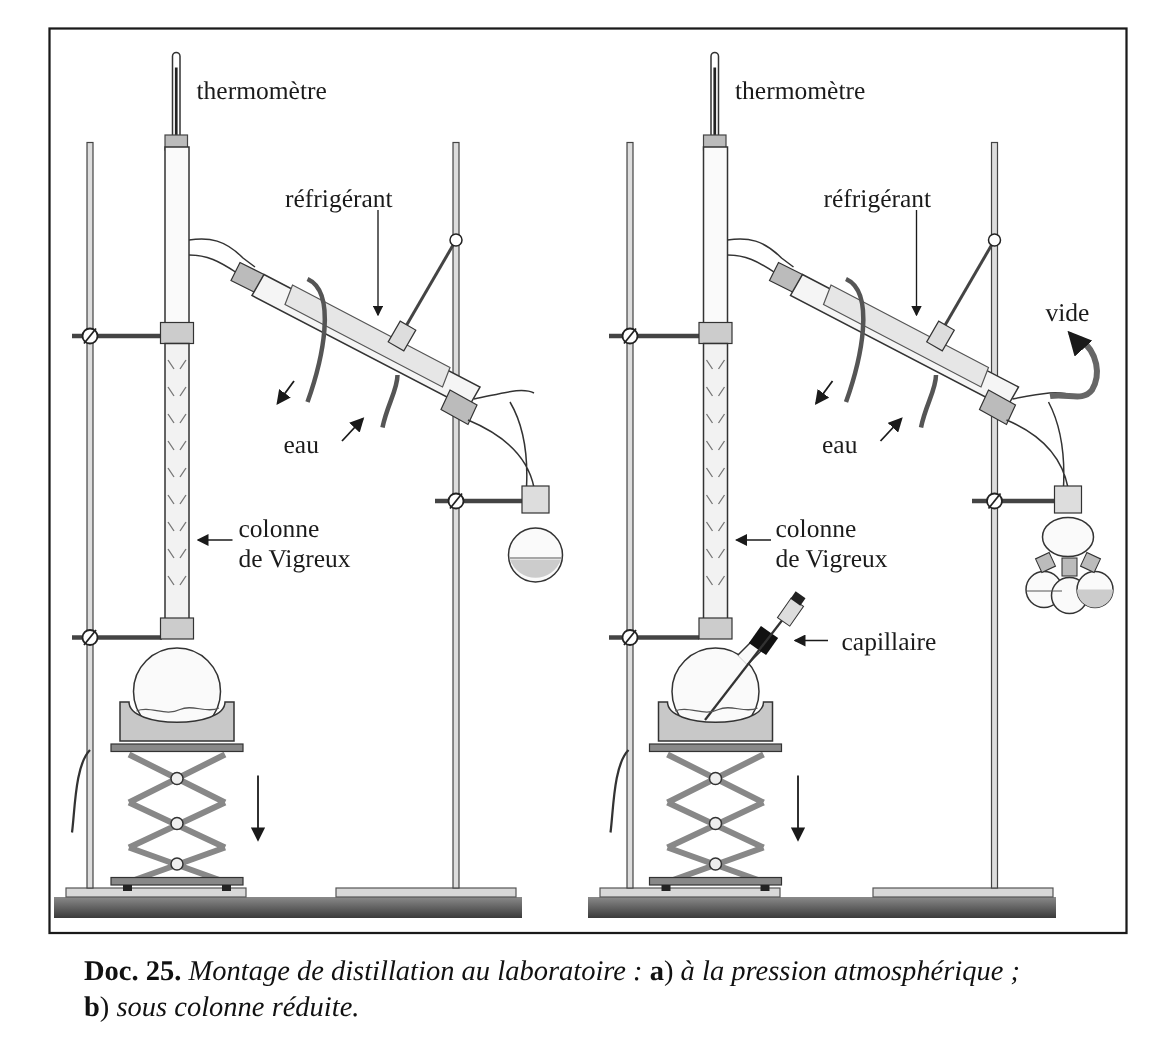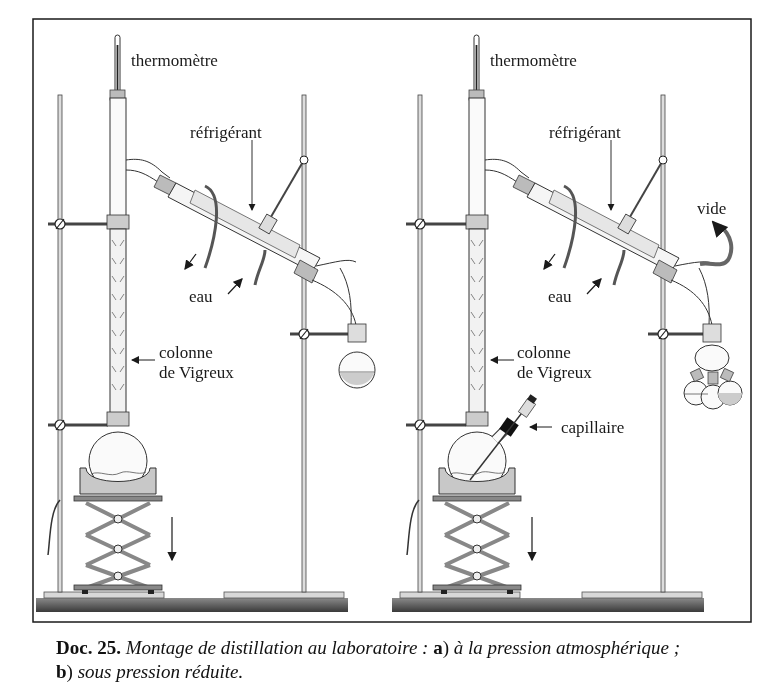--- a/index.html
+++ b/index.html
@@ -248,14 +248,14 @@
     <text class="lbl" x="561" y="433">capillaire</text>
   </g>
 </svg>
 
 <div class="caption">
   <b>Doc. 25.</b>
   <i>Montage de distillation au laboratoire :</i>
   <b>a</b>)
   <i>à la pression atmosphérique ;</i><br>
   <b>b</b>)
-  <i>sous pression réduite.</i>
+  <i>sous colonne réduite.</i>
 </div>
 
 </body></html>

